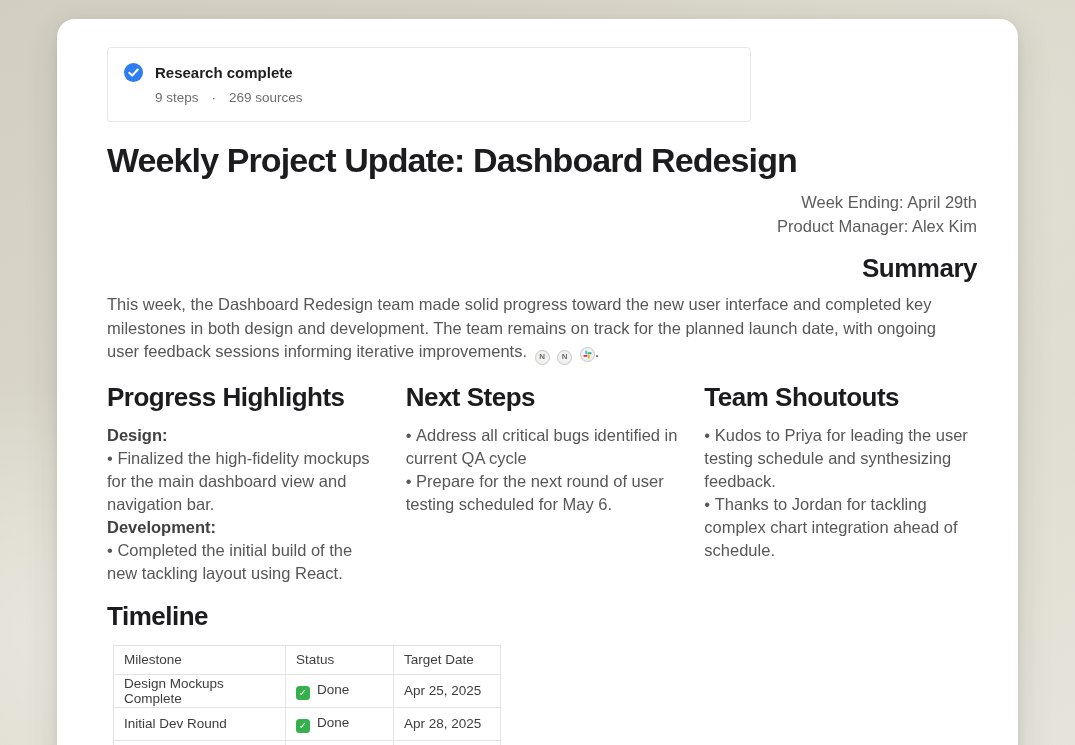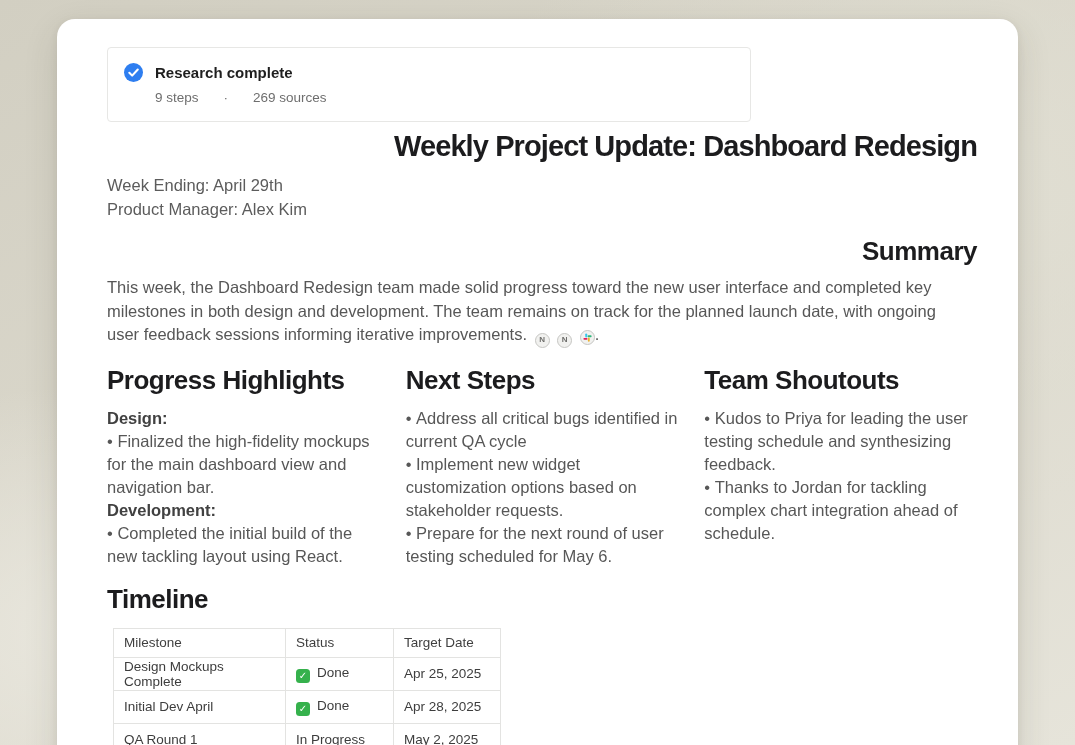--- a/index.html
+++ b/index.html
@@ -35,31 +35,30 @@
     padding: 15px 20px 16px 16px;
     cursor: pointer;
   }
   .rc-row { display: flex; align-items: center; gap: 12px; }
   .rc-check { width: 19px; height: 19px; display: inline-flex; flex: 0 0 auto; }
   .rc-check svg { width: 100%; height: 100%; }
   .rc-title { font-size: 15px; font-weight: 700; color: #1f1f1f; }
   .rc-sub {
     margin: 8px 0 0 31px;
     font-size: 13.5px; color: #6e6e6e;
-    display: flex; align-items: center; gap: 25px;
+    display: flex; align-items: center; gap: 13px;
   }
 
   
   .doc-title {
-    margin-top: 8px;
-    font-size: 29px; font-weight: 700; color: #1c1c1e;
+    margin-top: 19px;
+    font-size: 34px; font-weight: 700; color: #1c1c1e;
     letter-spacing: -0.9px;
-    text-align: right;
-  }
-  .doc-meta { margin-top: 10px; }
+  }
+  .doc-meta { margin-top: 10px; text-align: right; }
   .meta-line { font-size: 16.5px; color: #5c5c5c; line-height: 24px; }
 
   h2.sec {
     font-size: 26px; font-weight: 700; color: #1c1c1e;
     letter-spacing: -0.5px;
   }
   .sec-summary { margin-top: 15px; text-align: right; }
 
   .summary-p {
     margin-top: 9px;
@@ -173,21 +172,20 @@
         <p class="label">Design:</p>
         <p class="bullet">Finalized the high-fidelity mockups for the main dashboard view and navigation bar.</p>
         <p class="label">Development:</p>
         <p class="bullet">Completed the initial build of the new tackling layout using React.</p>
       </div>
     </div>
     <div class="col">
       <h2 class="sec">Next Steps</h2>
       <div class="body">
         <p class="bullet">Address all critical bugs identified in current QA cycle</p>
-        <p class="bullet">Implement new widget customization options based on stakeholder requests.</p>
         <p class="bullet">Prepare for the next round of user testing scheduled for May 6.</p>
       </div>
     </div>
     <div class="col">
       <h2 class="sec">Team Shoutouts</h2>
       <div class="body">
         <p class="bullet">Kudos to Priya for leading the user testing schedule and synthesizing feedback.</p>
         <p class="bullet">Thanks to Jordan for tackling complex chart integration ahead of schedule.</p>
       </div>
     </div>
@@ -202,21 +200,21 @@
         <th class="cw-date">Target Date</th>
       </tr>
     </thead>
     <tbody>
       <tr>
         <td>Design Mockups Complete</td>
         <td><span class="done-check">✓</span><span>Done</span></td>
         <td>Apr 25, 2025</td>
       </tr>
       <tr>
-        <td>Initial Dev April</td>
+        <td>Initial Dev Round</td>
         <td><span class="done-check">✓</span><span>Done</span></td>
         <td>Apr 28, 2025</td>
       </tr>
       <tr>
         <td>QA Round 1</td>
         <td>In Progress</td>
         <td>May 2, 2025</td>
       </tr>
     </tbody>
   </table>

